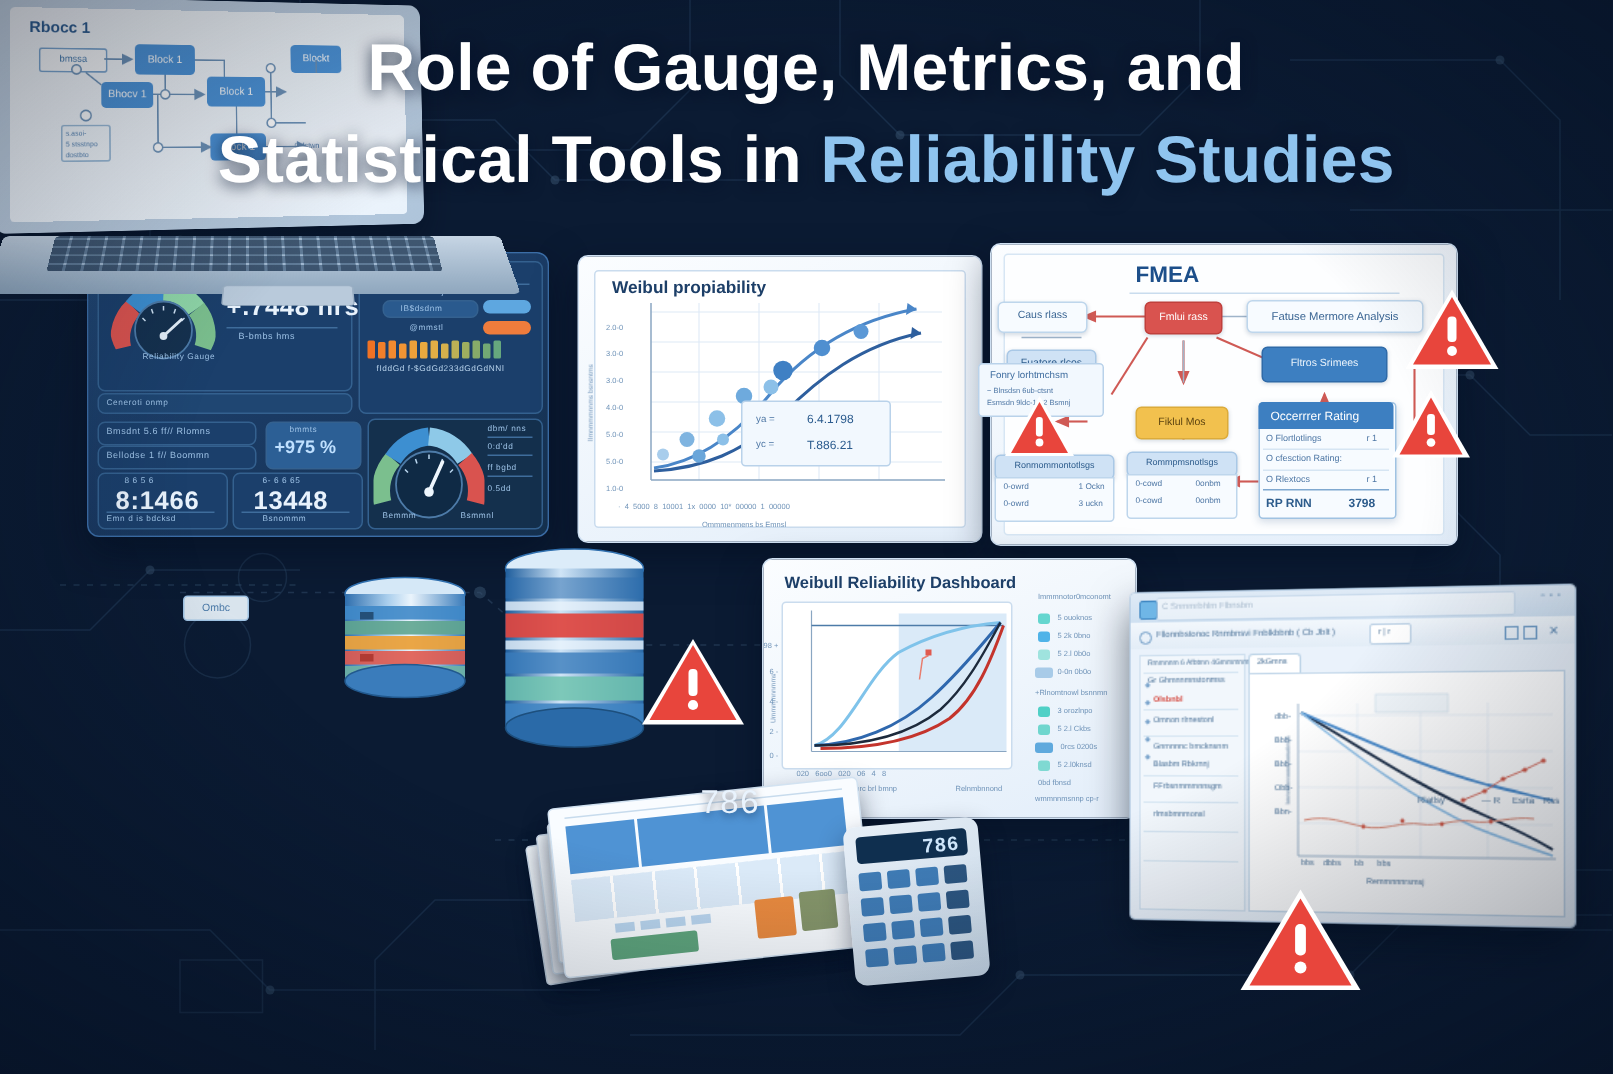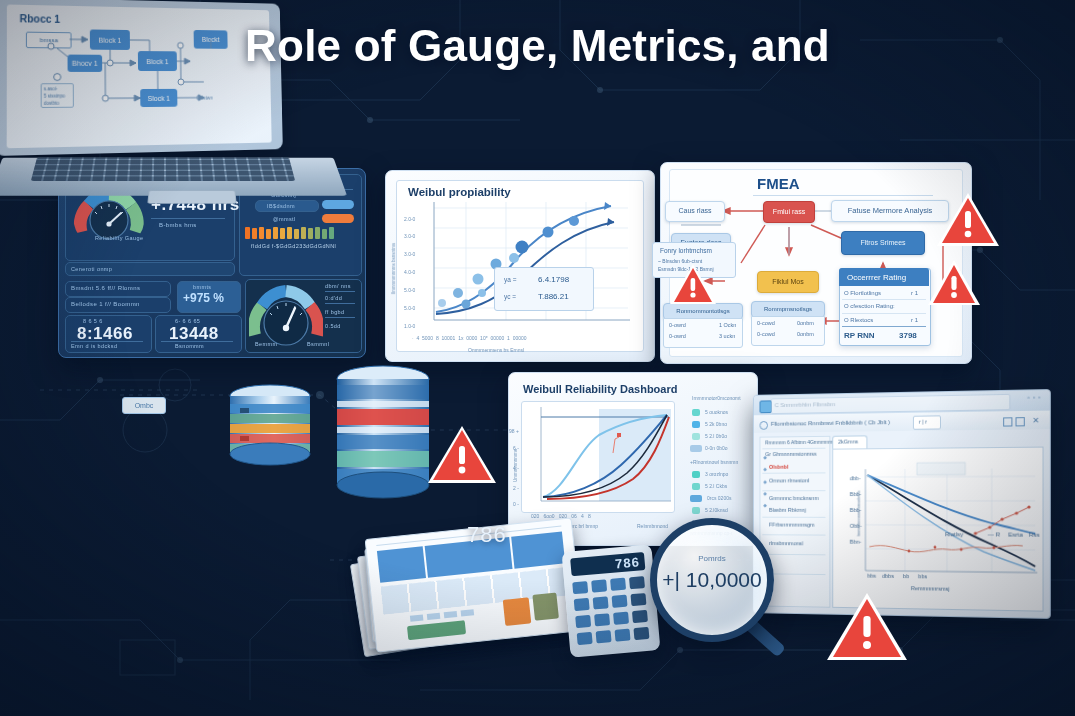--- a/index.html
+++ b/index.html
@@ -173,20 +173,21 @@
       <rect x="120" y="640" width="55" height="35"></rect>
       <circle cx="175" cy="385" r="16"></circle>
       <circle cx="145" cy="430" r="22"></circle>
       <circle cx="912" cy="176" r="12"></circle>
       <circle cx="995" cy="505" r="14"></circle>
     </g>
   </svg>
 
   <div class="title">
     <div class="l1">Role of Gauge, Metrics, and</div>
+    <div class="l2"><span>Statistical Tools in </span><span class="accent">Reliability Studies</span></div>
   </div>
 
   <div id="dash" class="panel">
 
     <div class="dcard" style="left:6px;top:5px;width:168px;height:85px;"></div>
     <svg class="gauge" style="left:14px;top:11px;width:72px;height:72px;" viewBox="0 0 72 72">
       <path d="M8 52 A28 28 0 0 1 16 25" stroke="#d9534f" stroke-width="13" fill="none" stroke-linecap="butt"></path>
       <path d="M16 25 A28 28 0 0 1 36 14" stroke="#3d8fd1" stroke-width="13" fill="none"></path>
       <path d="M36 14 A28 28 0 0 1 58 26" stroke="#8fd6a8" stroke-width="13" fill="none"></path>
       <path d="M58 26 A28 28 0 0 1 63 52" stroke="#7bbf8e" stroke-width="13" fill="none"></path>
@@ -681,26 +682,20 @@
       <div class="key" style="left:19px;top:34px;width:15px;height:12px;"></div>
       <div class="key" style="left:38px;top:34px;width:15px;height:12px;"></div>
       <div class="key" style="left:57px;top:34px;width:15px;height:12px;background:#2c557f;"></div>
       <div class="key" style="left:0;top:51px;width:15px;height:12px;"></div>
       <div class="key" style="left:19px;top:51px;width:15px;height:12px;"></div>
       <div class="key" style="left:38px;top:51px;width:15px;height:12px;"></div>
       <div class="key" style="left:57px;top:51px;width:15px;height:12px;background:#2c557f;"></div>
     </div>
   </div>
 
-  <div id="mag">
-    <div class="handle" style="left:96px;top:96px;width:48px;height:13px;transform:rotate(42deg);transform-origin:left center;"></div>
-    <div class="glass"></div>
-    <div class="maglabel" style="top:36px;">Pomrds</div>
-    <div class="magval" style="top:50px;">+| 10,0000</div>
-  </div>
 
   <div class="bignum" style="left:467px;top:522px;">786</div>
   <div class="tag" style="left:122px;top:397px;width:42px;height:15px;">Ombc</div>
 
   <svg class="warn" style="left:425px;top:422px;width:74px;height:66px;z-index:30;" viewBox="0 0 74 66">
     <path d="M37 4 L71 61 H3 Z" fill="#ffffff"></path>
     <path d="M37 8 L66 58 H8 Z" fill="#e8453c"></path>
     <rect x="34" y="24" width="6" height="18" rx="2.6" fill="#fff"></rect>
     <circle cx="37" cy="48" r="3.4" fill="#fff"></circle>
   </svg>

